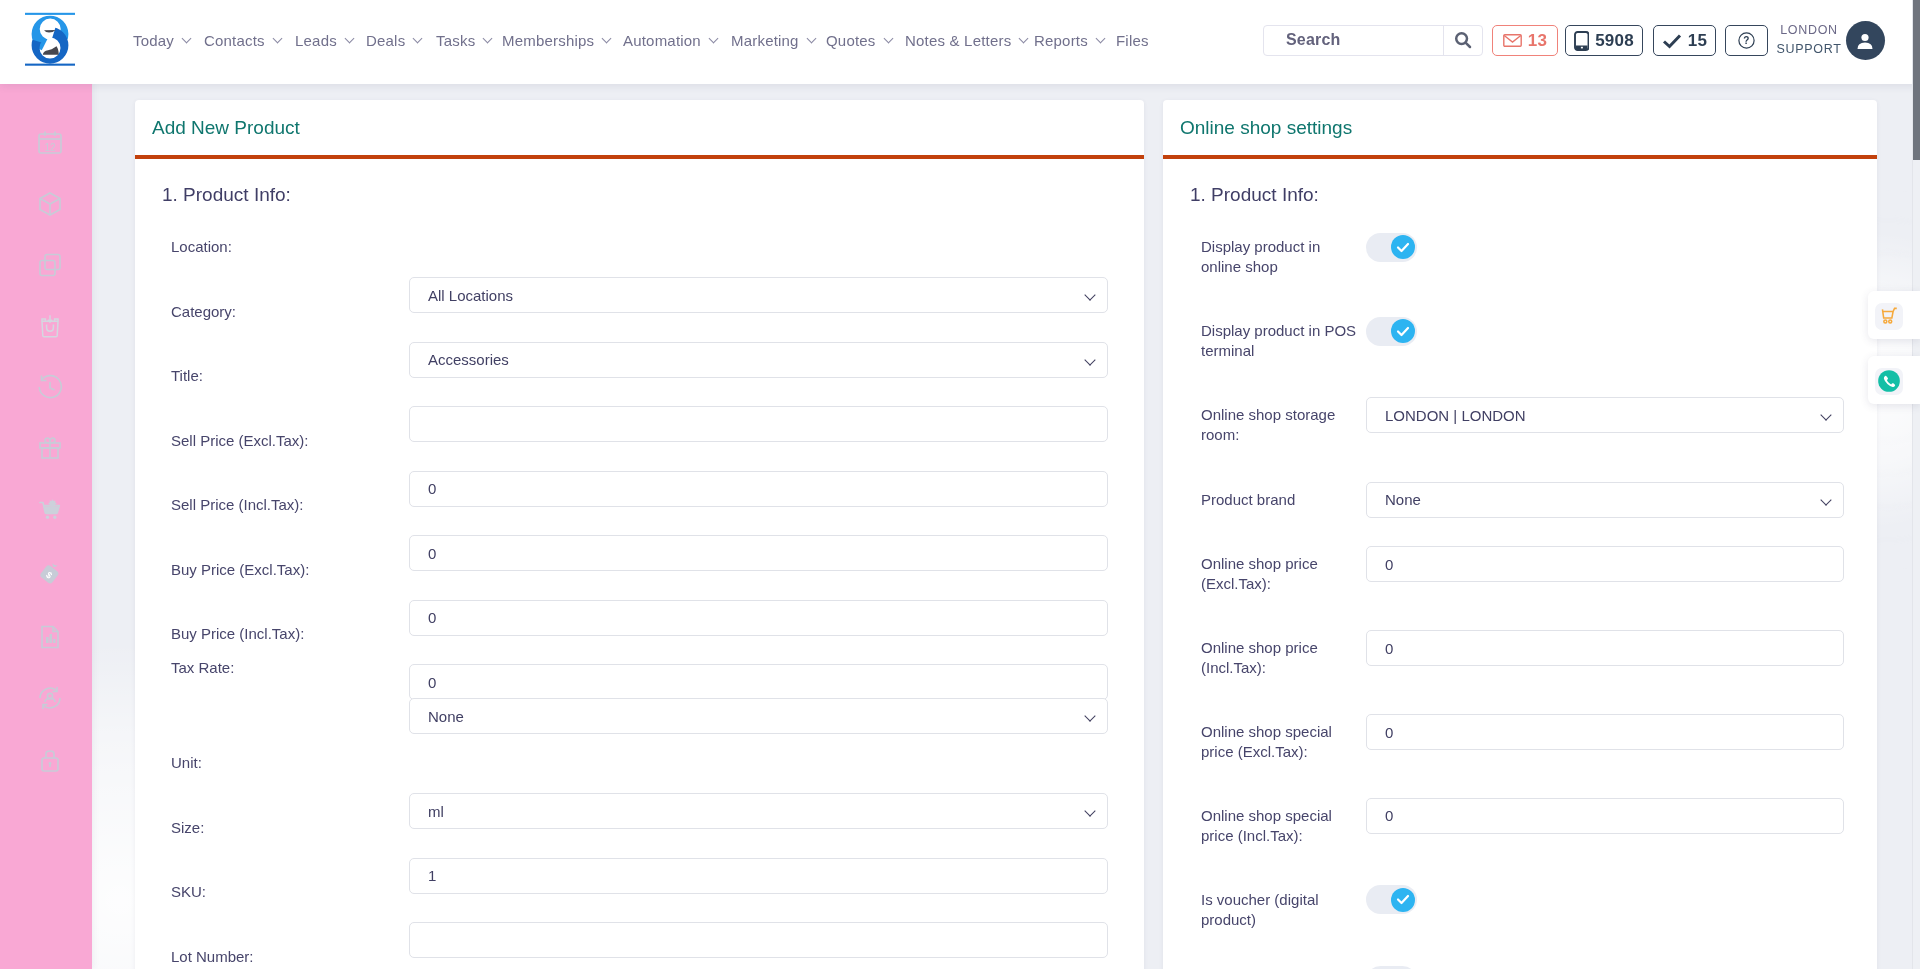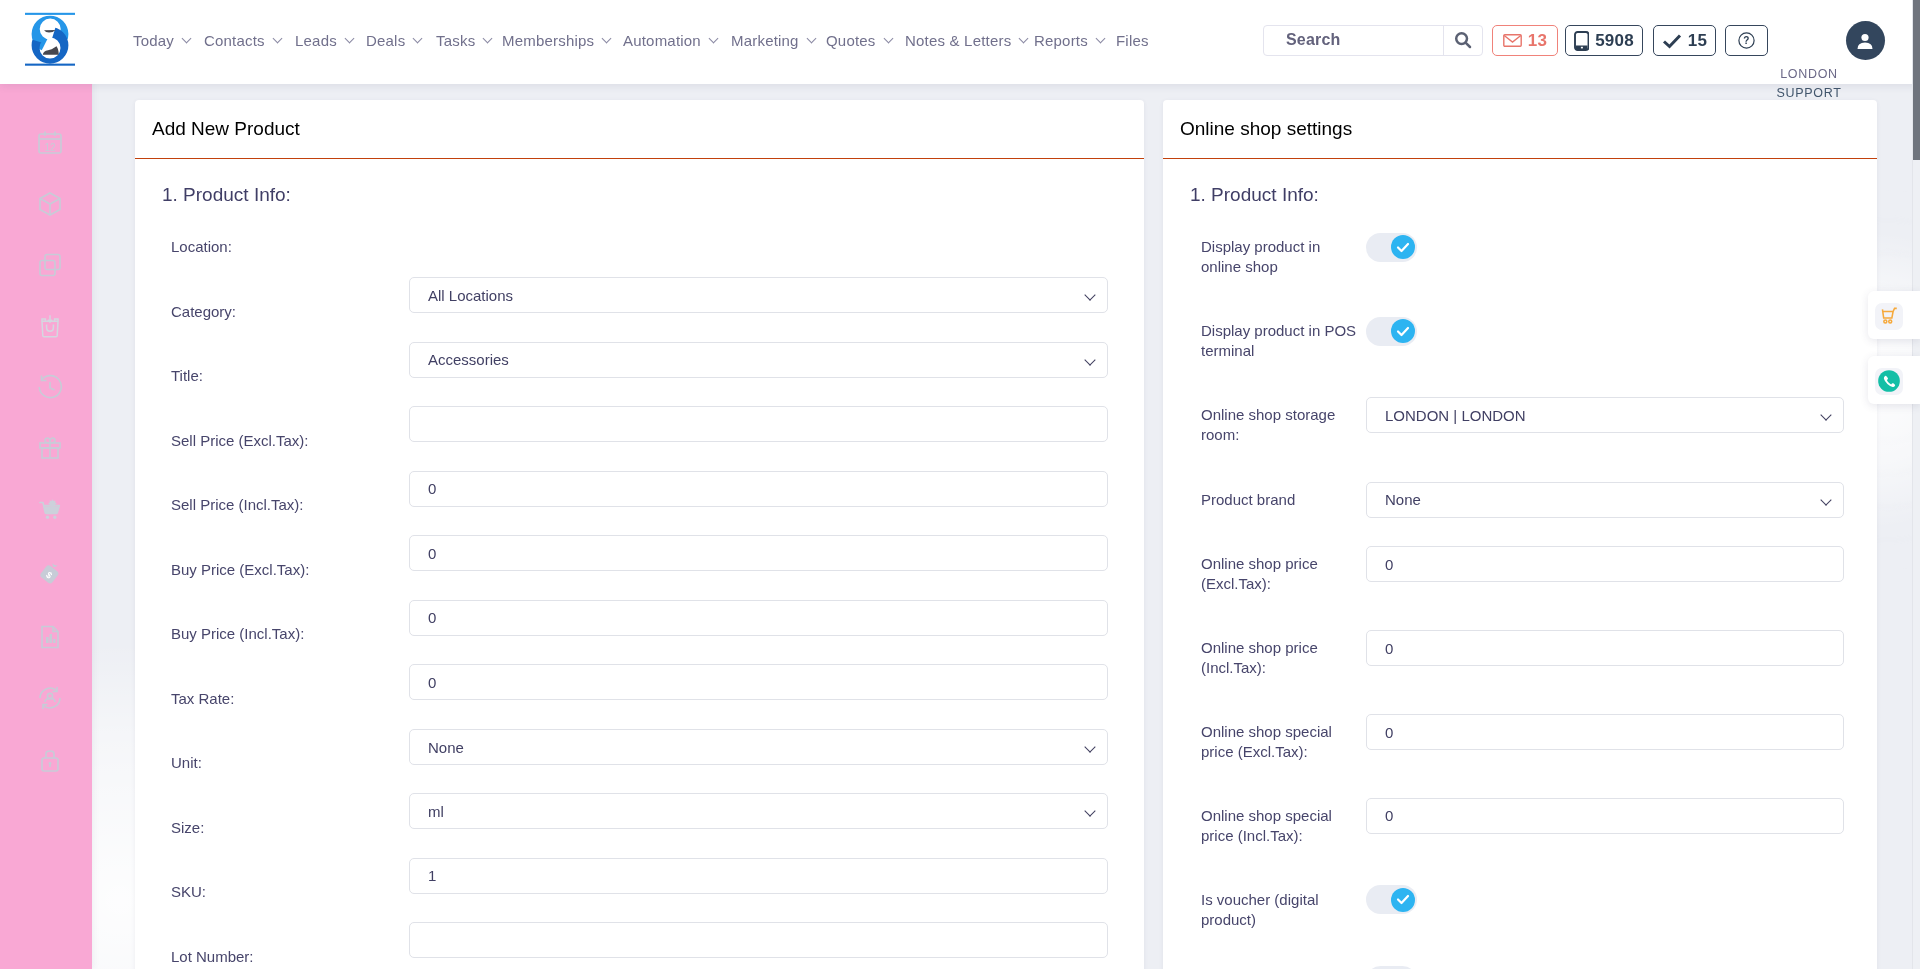--- a/index.html
+++ b/index.html
@@ -42,21 +42,21 @@
   position:absolute; top:25px; height:31px; border-radius:5px; background:#fff;
   display:flex; align-items:center; justify-content:center; gap:6px;
   font-size:17px; font-weight:600; letter-spacing:0.2px;
 }
 #box-mail  { left:1492px; width:66px;  border:1px solid #f0827a; color:#e8756b; }
 #box-phone { left:1565px; width:77.5px;  border:1px solid #36465c; color:#2d3e52; }
 #box-check { left:1653px; width:63px;  border:1px solid #36465c; color:#2d3e52; }
 #box-help  { left:1725px; width:43px;  border:1px solid #36465c; color:#2d3e52; }
 #acctname {
   position:absolute; left:1769px; top:21px; width:80px; text-align:center;
-  font-size:12.5px; font-weight:400; color:#41556b; line-height:18.5px; letter-spacing:0.7px;margin-top:44px;
+  font-size:12.5px; font-weight:400; color:#41556b; line-height:18.5px; letter-spacing:0.7px;
 }
 #acctname .l1 { color:#6b6887; }
 #avatar {
   position:absolute; left:1845.5px; top:21px; width:39px; height:39px; border-radius:50%;
   background:#33465d; display:flex; align-items:center; justify-content:center;
 }
 
 
 #sidebar {
   position:absolute; left:0; top:80px; width:92px; height:889px;
@@ -66,23 +66,23 @@
 
 
 .card {
   position:absolute; background:#fff; border-radius:4px;
   box-shadow:0 1px 4px rgba(60,60,100,0.08); z-index:5;
 }
 #card1 { left:135px; top:100px; width:1009px; height:1100px; }
 #card2 { left:1163px; top:100px; width:714px; height:1100px; }
 .chead {
   position:absolute; left:0; top:0; right:0; height:59px;
-  border-bottom:1px solid #c2410c;
+  border-bottom:4px solid #c2410c;
   display:flex; align-items:center; padding-left:17px;
-  font-size:19px; color:#000000;
+  font-size:19px; color:#0f766e;
 }
 .stitle { position:absolute; left:27px; top:84px; font-size:19px; color:#403e66; }
 
 .row { position:absolute; left:0; right:0; height:36px; }
 .lbl { position:absolute; font-size:15px; color:#47456b; line-height:20px; padding-top:8px; white-space:nowrap; }
 .ctl {
   position:absolute; top:0; height:36px; background:#fff;
   border:1px solid #e0e2e8; border-radius:5px;
   font-size:15px; color:#403f63; display:flex; align-items:center;
   padding-left:18px;
@@ -317,21 +317,21 @@
       <div class="ctl">0</div>
     </div>
   <div class="row" style="top:451.5px">
       <div class="lbl">Buy Price (Excl.Tax):</div>
       <div class="ctl">0</div>
     </div>
   <div class="row" style="top:516px">
       <div class="lbl">Buy Price (Incl.Tax):</div>
       <div class="ctl">0</div>
     </div>
-  <div class="row" style="top:581px">
+  <div class="row" style="top:550px">
       <div class="lbl">Tax Rate:</div>
       <div class="ctl">None<i class="chev"></i></div>
     </div>
   <div class="row" style="top:645px">
       <div class="lbl">Unit:</div>
       <div class="ctl">ml<i class="chev"></i></div>
     </div>
   <div class="row" style="top:709.5px">
       <div class="lbl">Size:</div>
       <div class="ctl">1</div>

